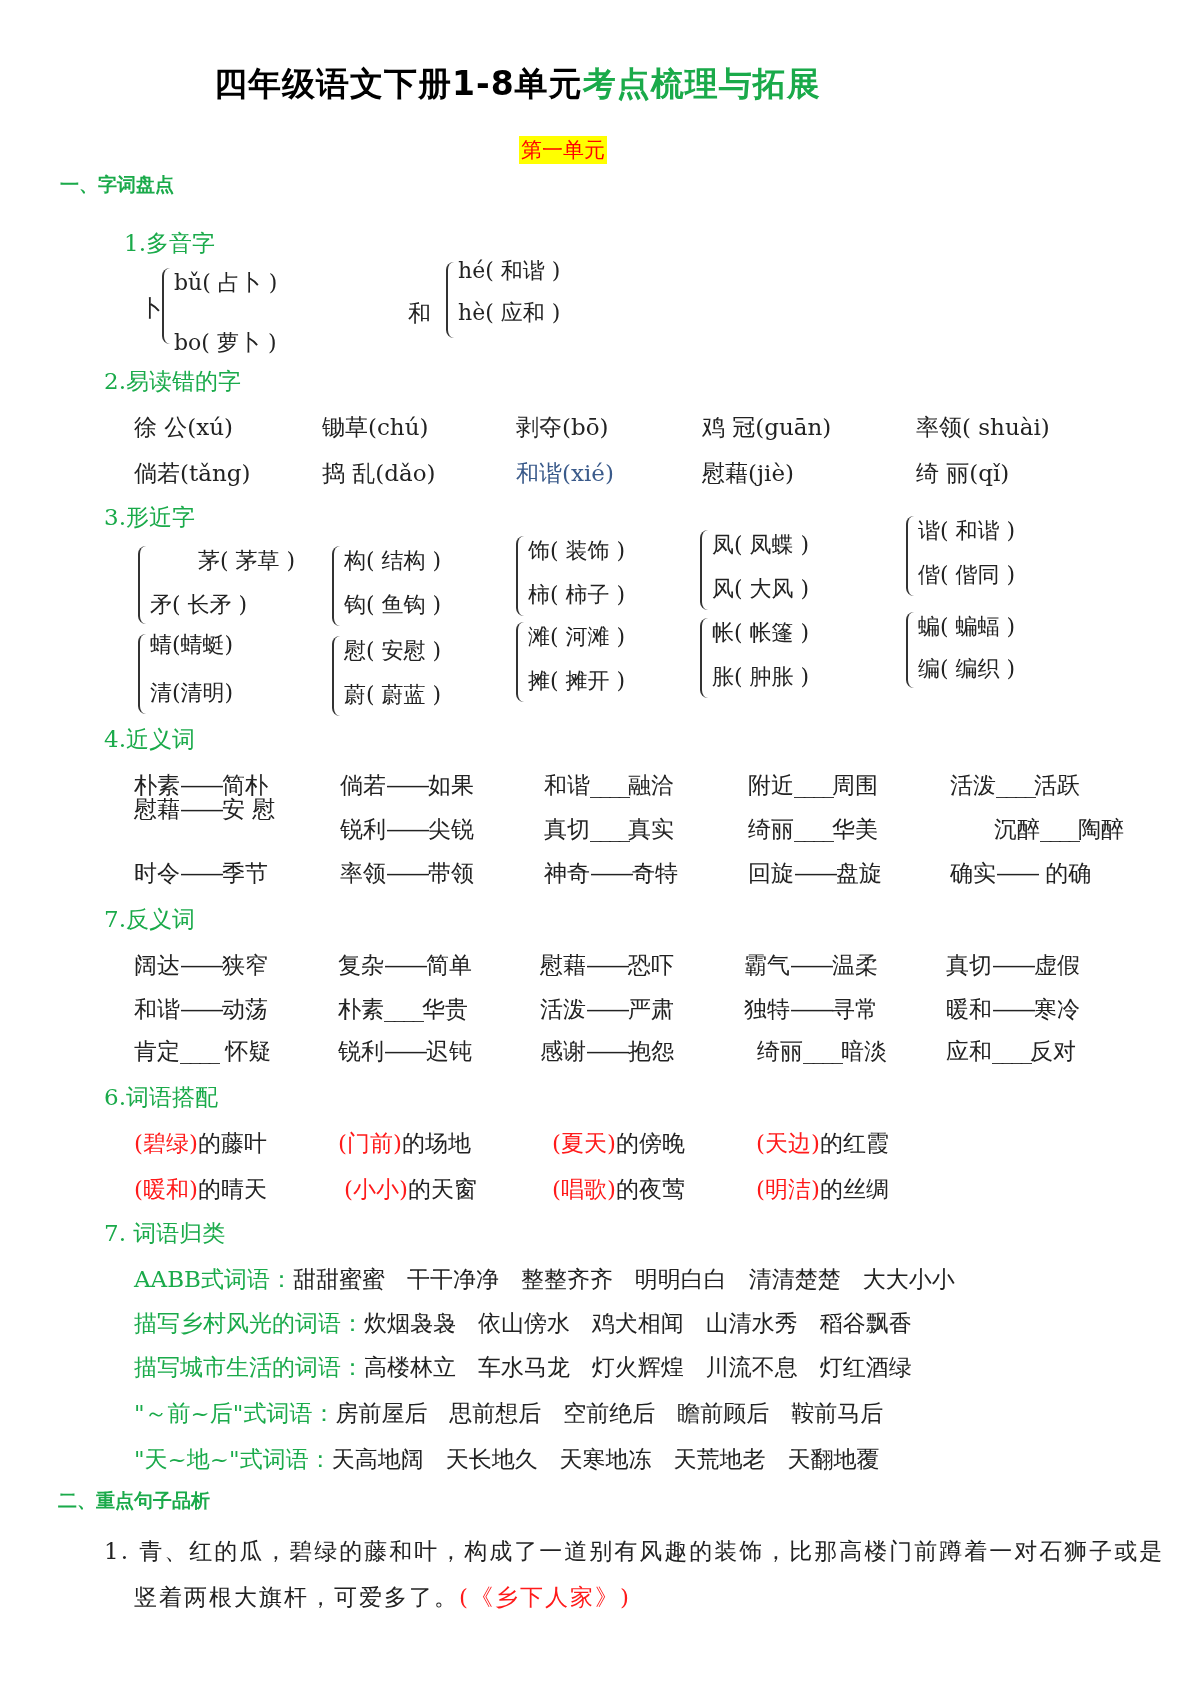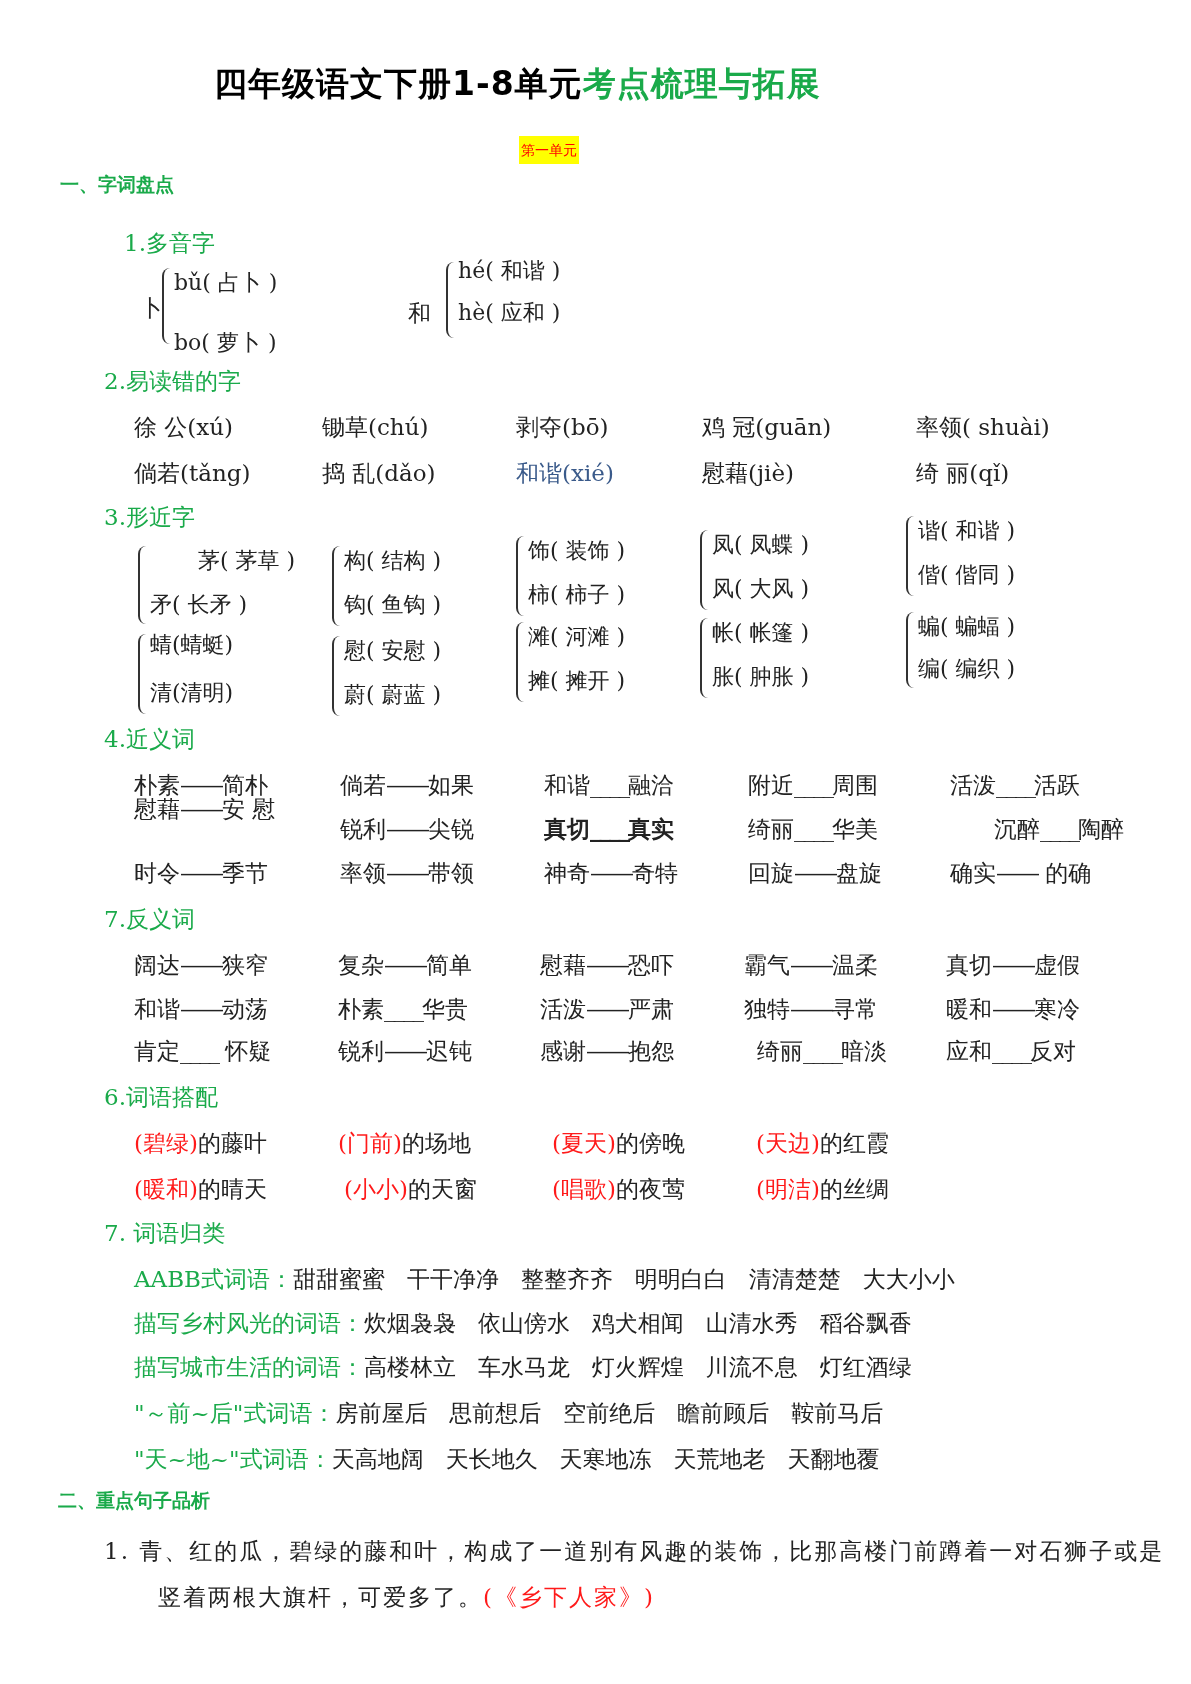--- a/index.html
+++ b/index.html
@@ -3,21 +3,21 @@
 <meta charset="utf-8">
 <style>
   html, body { margin: 0; padding: 0; background: #ffffff; }
   body { width: 1191px; height: 1684px; position: relative; overflow: hidden;
          font-family: "DejaVu Serif", "Liberation Serif", serif; color: #111; }
   .abs { position: absolute; white-space: nowrap; }
   .title { left: 214px; top: 62px; font-family: "DejaVu Sans", "Liberation Sans", sans-serif;
            font-weight: bold; font-size: 33px; letter-spacing: 1px; color: #000; }
   .title .green { color: #1aaa4a; }
   .unit-badge { left: 519px; top: 136px; background: #ffff00; color: #ff0000;
-                font-family: "DejaVu Sans", "Liberation Sans", sans-serif; font-size: 14px;
+                font-family: "DejaVu Sans", "Liberation Sans", sans-serif; font-size: 21px;
                 padding: 2px 2px; line-height: 24px; }
   .h1 { font-family: "DejaVu Sans", "Liberation Sans", sans-serif; font-weight: bold;
         font-size: 19px; color: #1aaa4a; }
   .h2 { font-size: 23px; color: #1aaa4a; }
   .cell { font-size: 23px; color: #222; }
   .pinyin-blue { color: #3a5a8a; }
   .red { color: #ff1a1a; }
   .green { color: #1aaa4a; }
   .brace-group { position: absolute; }
   .brace { position: absolute; left: 0; top: 0; width: 8px; border-left: 2px solid #333;
@@ -127,21 +127,21 @@
 <div id="syn-rows"></div>
 
 <div class="abs cell" style="left:134px; top:770px;"><span>朴素</span><span class="dash">——</span><span>简朴</span></div>
 <div class="abs cell" style="left:340px; top:770px;"><span>倘若</span><span class="dash">——</span><span>如果</span></div>
 <div class="abs cell" style="left:544px; top:770px;"><span>和谐</span><span class="dash">____</span><span>融洽</span></div>
 <div class="abs cell" style="left:748px; top:770px;"><span>附近</span><span class="dash">____</span><span>周围</span></div>
 <div class="abs cell" style="left:950px; top:770px;"><span>活泼</span><span class="dash">____</span><span>活跃</span></div>
 
 <div class="abs cell" style="left:134px; top:794px;"><span>慰藉</span><span class="dash">——</span><span>安 慰</span></div>
 <div class="abs cell" style="left:340px; top:814px;"><span>锐利</span><span class="dash">——</span><span>尖锐</span></div>
-<div class="abs cell" style="left:544px; top:814px;font-weight:bold;"><span>真切</span><span class="dash">____</span><span>真实</span></div>
+<div class="abs cell" style="left:544px; top:814px;"><span>真切</span><span class="dash">____</span><span>真实</span></div>
 <div class="abs cell" style="left:748px; top:814px;"><span>绮丽</span><span class="dash">____</span><span>华美</span></div>
 <div class="abs cell" style="left:994px; top:814px;"><span>沉醉</span><span class="dash">____</span><span>陶醉</span></div>
 
 <div class="abs cell" style="left:134px; top:858px;"><span>时令</span><span class="dash">——</span><span>季节</span></div>
 <div class="abs cell" style="left:340px; top:858px;"><span>率领</span><span class="dash">——</span><span>带领</span></div>
 <div class="abs cell" style="left:544px; top:858px;"><span>神奇</span><span class="dash">——</span><span>奇特</span></div>
 <div class="abs cell" style="left:748px; top:858px;"><span>回旋</span><span class="dash">——</span><span>盘旋</span></div>
 <div class="abs cell" style="left:950px; top:858px;"><span>确实</span><span class="dash">——</span><span> 的确</span></div>
 
 <div class="abs h2" style="left:104px; top:904px;">7.反义词</div>
@@ -176,13 +176,13 @@
 
 <div class="abs h2" style="left:104px; top:1218px;">7. 词语归类</div>
 <div class="abs cell" style="left:134px; top:1264px; white-space:pre;"><span class="green">AABB式词语：</span><span>甜甜蜜蜜   干干净净   整整齐齐   明明白白   清清楚楚   大大小小</span></div>
 <div class="abs cell" style="left:134px; top:1308px; white-space:pre;"><span class="green">描写乡村风光的词语：</span><span>炊烟袅袅   依山傍水   鸡犬相闻   山清水秀   稻谷飘香</span></div>
 <div class="abs cell" style="left:134px; top:1352px; white-space:pre;"><span class="green">描写城市生活的词语：</span><span>高楼林立   车水马龙   灯火辉煌   川流不息   灯红酒绿</span></div>
 <div class="abs cell" style="left:134px; top:1398px; white-space:pre;"><span class="green">"～前~后"式词语：</span><span>房前屋后   思前想后   空前绝后   瞻前顾后   鞍前马后</span></div>
 <div class="abs cell" style="left:134px; top:1444px; white-space:pre;"><span class="green">"天~地~"式词语：</span><span>天高地阔   天长地久   天寒地冻   天荒地老   天翻地覆</span></div>
 
 <div class="abs h1" style="left:58px; top:1488px;">二、重点句子品析</div>
 <div class="abs sentence" style="left:104px; top:1536px;"><span>1.</span> <span>青、红的瓜，碧绿的藤和叶，构成了一道别有风趣的装饰，比那高楼门前蹲着一对石狮子或是</span></div>
-<div class="abs sentence" style="left:134px; top:1582px;margin-left:24px;"><span>竖着两根大旗杆，可爱多了。</span><span class="red">(《乡下人家》)</span></div>
+<div class="abs sentence" style="left:134px; top:1582px;"><span>竖着两根大旗杆，可爱多了。</span><span class="red">(《乡下人家》)</span></div>
 
 </body></html>

